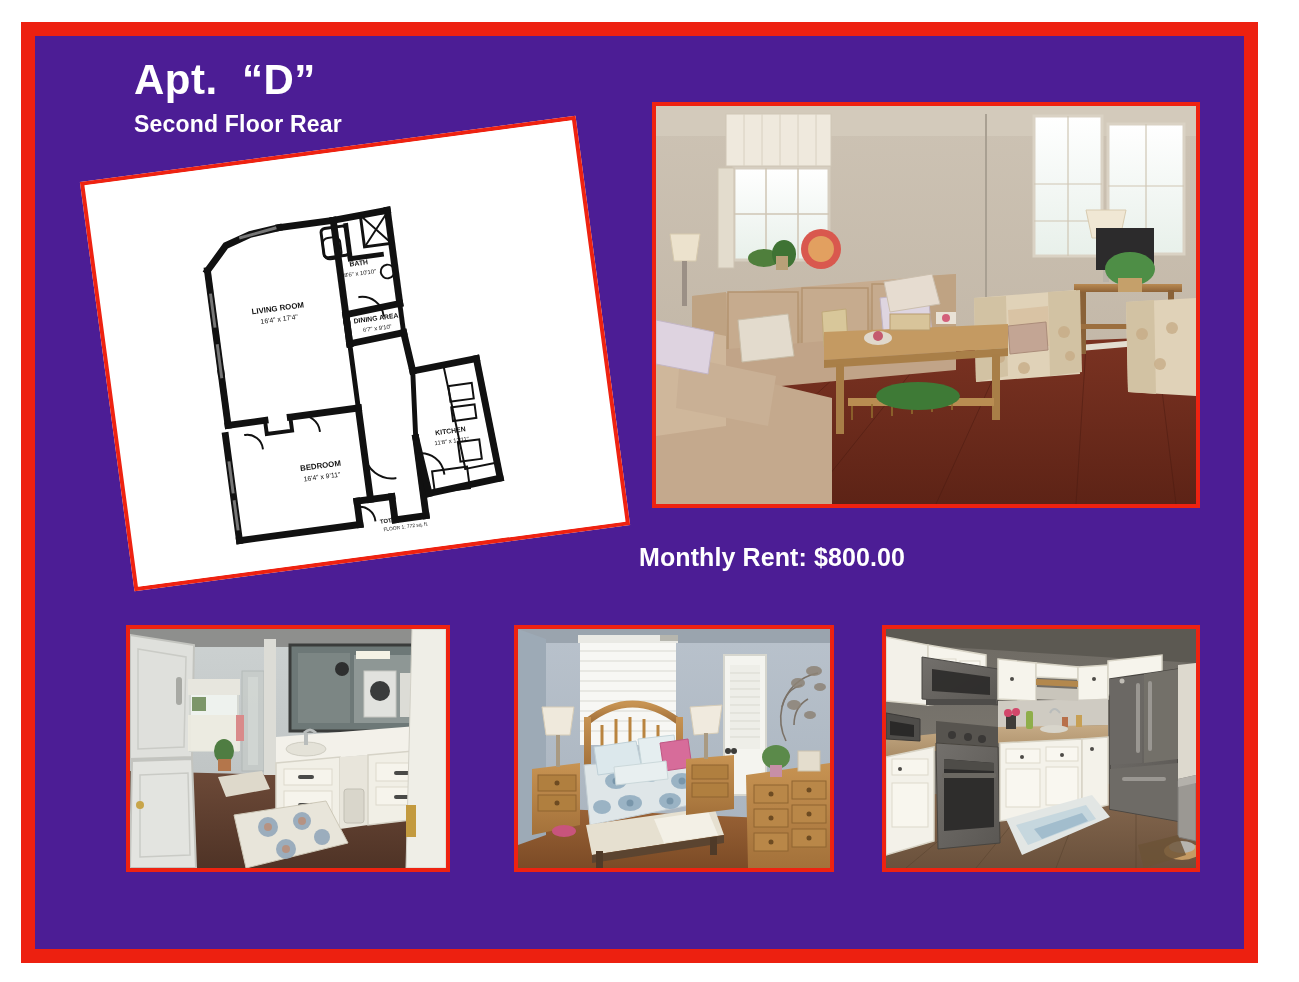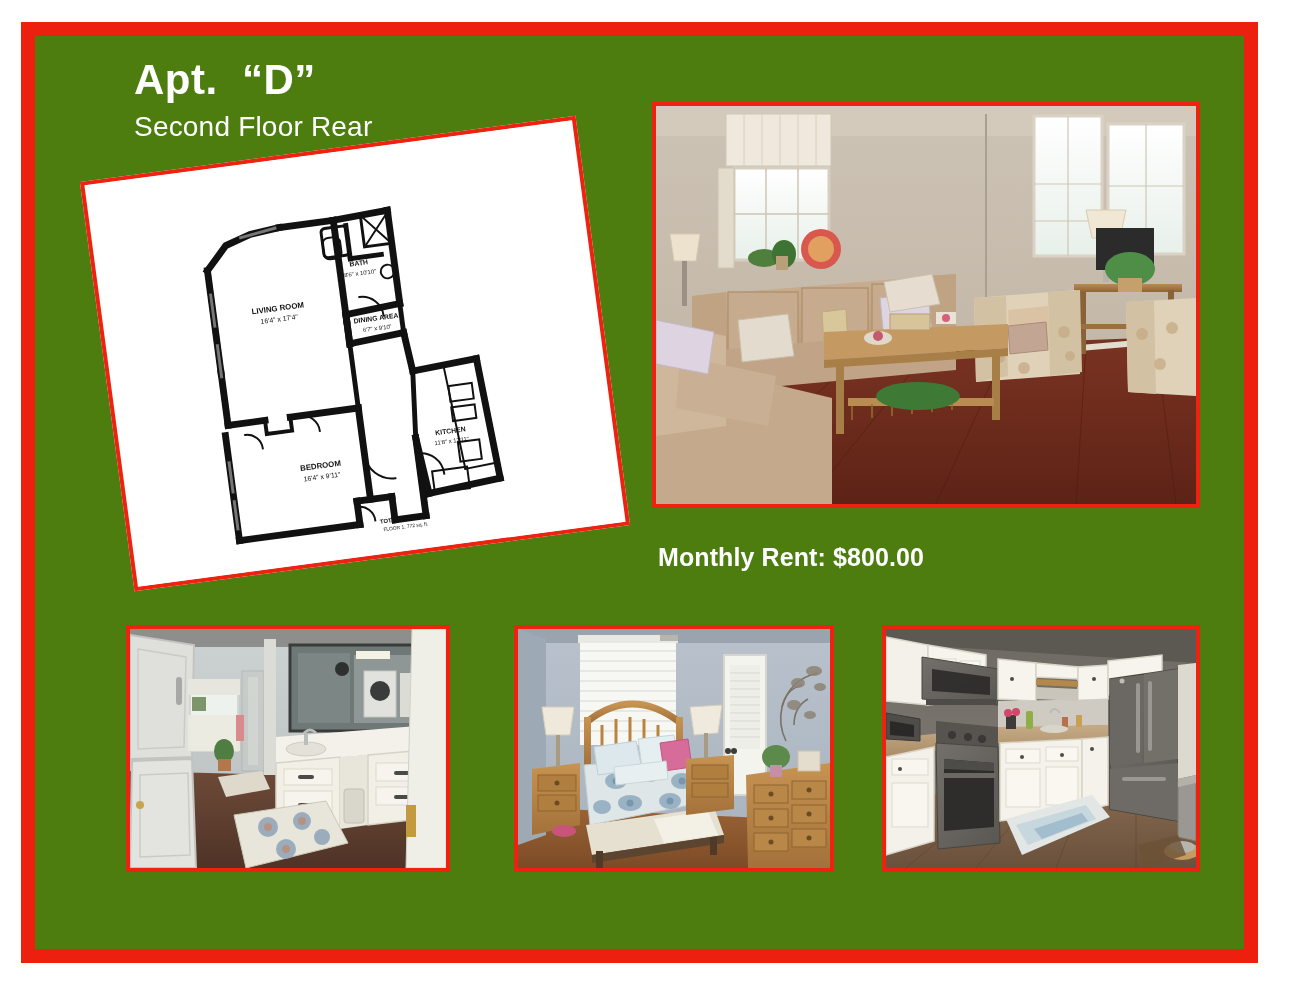--- a/index.html
+++ b/index.html
@@ -28,48 +28,48 @@
     height: 941px;
     background: #ed2010;
     box-sizing: border-box;
   }
   .canvas-black {
     position: absolute;
     left: 35px;
     top: 36px;
     width: 1209px;
     height: 913px;
-    background: #4d7c0f;
+    background: #4c1d95;
     overflow: hidden;
   }
 
   
   .title-block {
     position: absolute;
     left: 99px;
     top: 22px;
     color: #ffffff;
   }
   .title-main {
     font-size: 42px;
     font-weight: bold;
     letter-spacing: 0.5px;
     line-height: 1.05;
     white-space: pre;
   }
   .title-sub {
-    font-size: 28px;
-    font-weight: normal;
+    font-size: 23px;
+    font-weight: bold;
     margin-top: 9px;
     letter-spacing: 0.2px;
   }
 
   .rent-block {
     position: absolute;
-    left: 623px;
+    left: 604px;
     top: 504px;
     color: #ffffff;
     font-size: 25px;
     font-weight: bold;
     line-height: 1.42;
     letter-spacing: 0.1px;
   }
 
   
   .photo {

